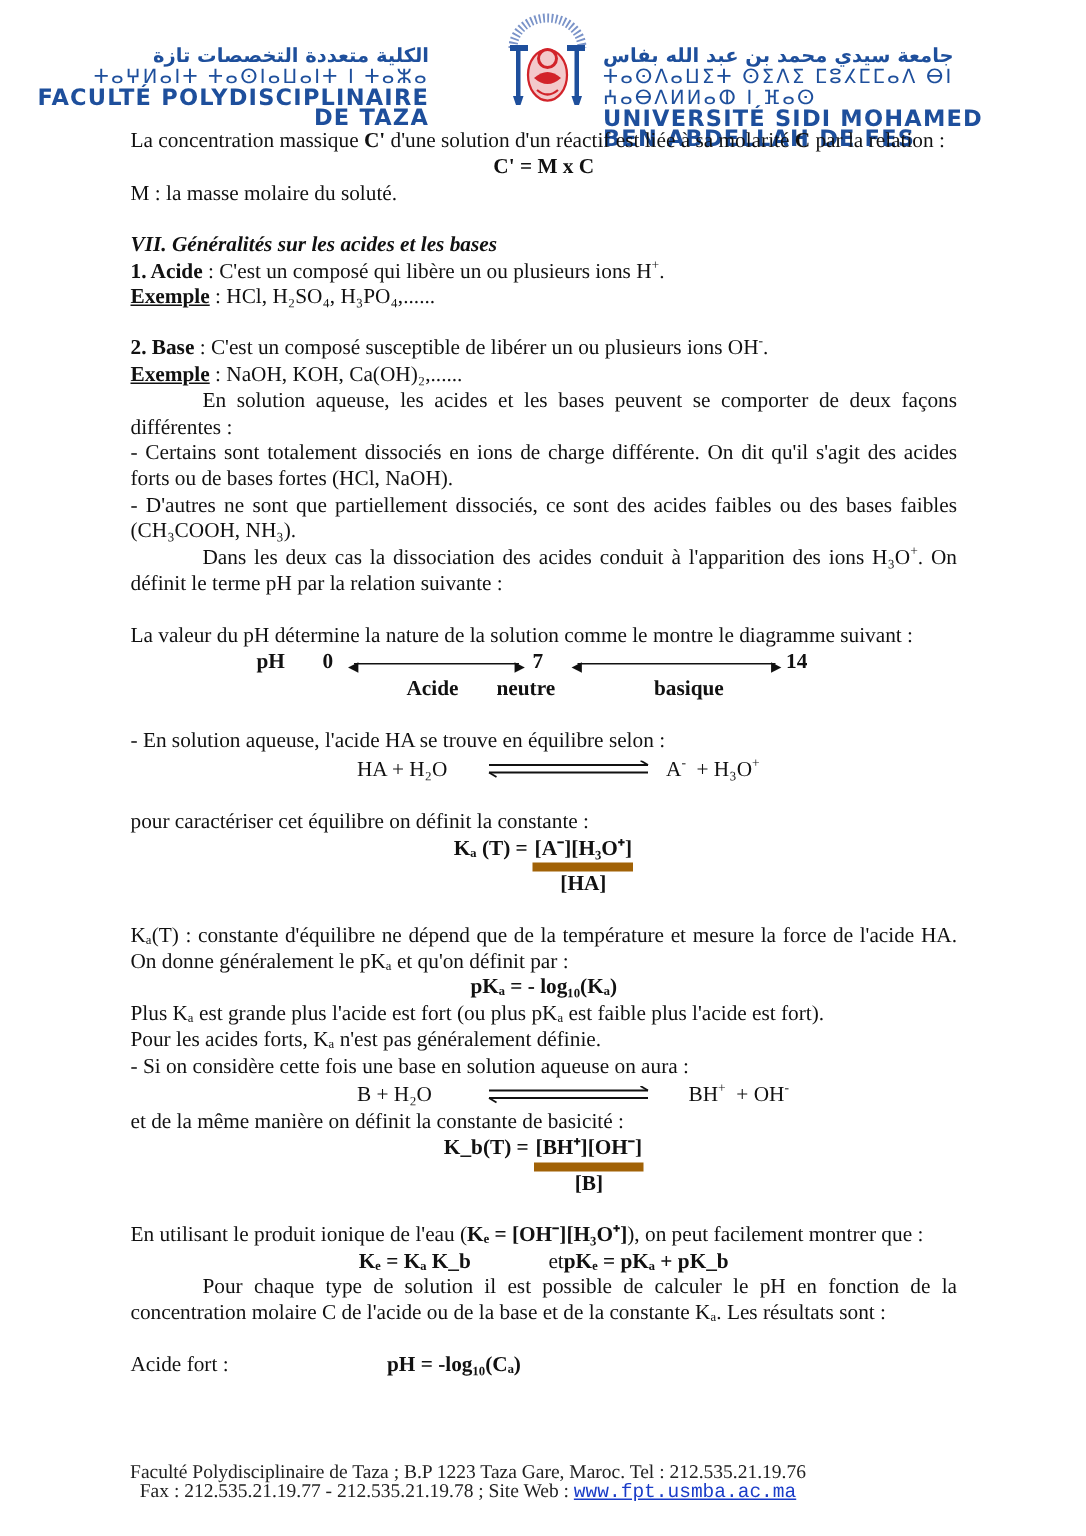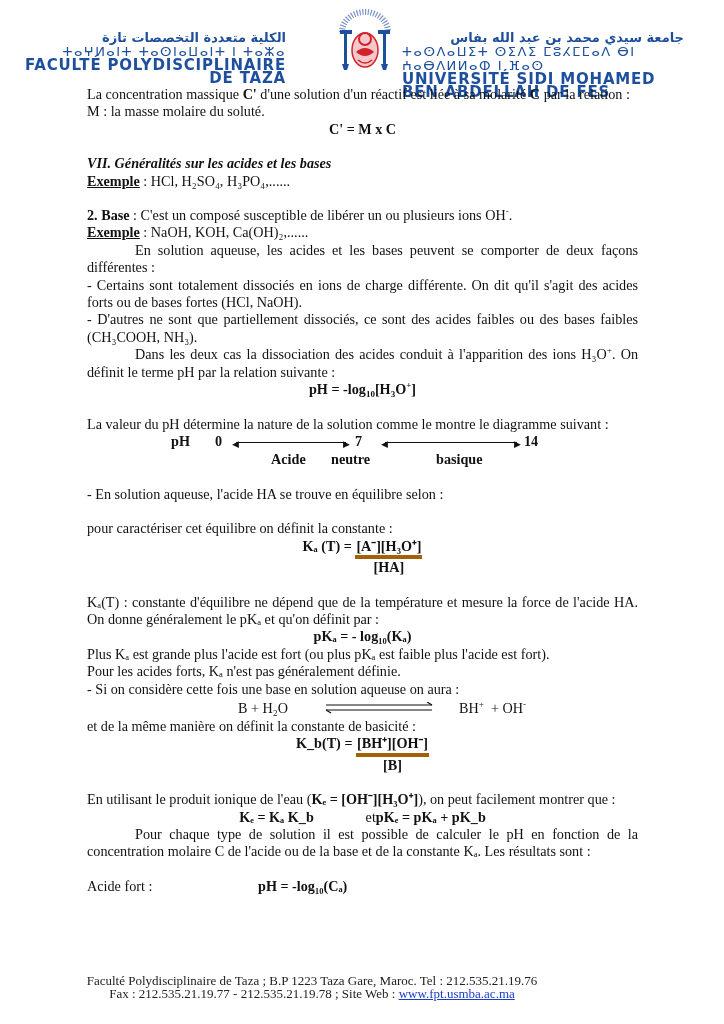--- a/index.html
+++ b/index.html
@@ -23,25 +23,25 @@
   .gap { height:17px; }
   sub { font-size:9px; vertical-align:-3px; line-height:0; }
   sup { font-size:9px; vertical-align:6px; line-height:0; }
 
   .ph-row { position:relative; height:18px; font-weight:bold; }
   .ph-row span { position:absolute; top:0; }
   .arrow-line { position:absolute; top:9px; height:1px; background:#111; }
   .eq-row { position:relative; height:20px; }
   .eq-row span { position:absolute; top:2px; }
   .frac { display:inline-block; vertical-align:top; text-align:center; }
-  .frac .num { border-bottom:4px solid #a16207; padding:0 1px; }
+  .frac .num { border-bottom:6px solid #a16207; padding:0 1px; }
 
   .footer { position:absolute; left:0; width:624px; top:974px; text-align:center;
             font-family:"Liberation Serif", serif; font-size:13px; line-height:13px; color:#222; }
-  .footer a { color:#1a3cc8; text-decoration:underline; }
+  .footer a { color:#1a3cc8; text-decoration:underline;font-family:Liberation Mono, monospace; }
 </style>
 </head>
 <body>
 
 <div class="hdr">
   <div class="hdr-left">
     <div class="ar">الكلية متعددة التخصصات تازة</div>
     <div class="tif">ⵜⴰⵖⵍⴰⵏⵜ ⵜⴰⵙⵏⴰⵡⴰⵏⵜ ⵏ ⵜⴰⵣⴰ</div>
     <div class="lat">FACULTÉ POLYDISCIPLINAIRE DE TAZA</div>
   </div>
@@ -52,45 +52,45 @@
     <rect x="8" y="26" width="3" height="30" fill="#1e4f9c"></rect>
     <rect x="47" y="26" width="3" height="30" fill="#1e4f9c"></rect>
     <path d="M6 56 L13 56 L11 62 L8 62 Z" fill="#1e4f9c"></path>
     <path d="M45 56 L52 56 L50 62 L47 62 Z" fill="#1e4f9c"></path>
     <ellipse cx="29" cy="42" rx="13" ry="17" fill="#f3c9cb" stroke="#d2232a" stroke-width="1.5"></ellipse>
     <circle cx="29" cy="31" r="6" fill="none" stroke="#d2232a" stroke-width="2"></circle>
     <path d="M20 44 Q29 36 38 44 Q29 52 20 44 Z" fill="#d2232a"></path>
     <path d="M22 52 Q29 58 36 52" fill="none" stroke="#d2232a" stroke-width="1.5"></path>
   </svg>
   <div class="hdr-right">
-    <div class="ar" style="direction:rtl;text-align:right;unicode-bidi:plaintext">جامعة سيدي محمد بن عبد الله بفاس</div>
+    <div class="ar" style="direction:rtl;text-align:left;unicode-bidi:plaintext">جامعة سيدي محمد بن عبد الله بفاس</div>
     <div class="tif">ⵜⴰⵙⴷⴰⵡⵉⵜ ⵙⵉⴷⵉ ⵎⵓⵃⵎⵎⴰⴷ ⴱⵏ ⵄⴰⴱⴷⵍⵍⴰⵀ ⵏ ⴼⴰⵙ</div>
     <div class="lat">UNIVERSITÉ SIDI MOHAMED BEN ABDELLAH DE FES</div>
   </div>
 </div>
 
 <div class="content">
   <p class="p">
     <span>La concentration massique </span><b>C'</b><span> d'une solution d'un réactif est liée à sa molarité </span><b>C</b><span> par la relation :</span>
   </p>
+  <p class="p center b">C' = M x C</p>
   <p class="p">M : la masse molaire du soluté.</p>
-  <p class="p center b">C' = M x C</p>
   <div class="gap"></div>
 
   <p class="p b it">VII. Généralités sur les acides et les bases</p>
+  <p class="p"><b>1. Acide</b><span> : C'est un composé qui libère un ou plusieurs ions H</span><sup>+</sup><span>.</span></p>
   <p class="p"><b class="u">Exemple</b><span> :  HCl, H₂SO₄, H₃PO₄,......</span></p>
   <div class="gap"></div>
 
   <p class="p"><b>2. Base</b><span> : C'est un composé susceptible de libérer un ou plusieurs ions OH</span><sup>-</sup><span>.</span></p>
   <p class="p"><b class="u">Exemple</b><span> : NaOH, KOH, Ca(OH)₂,......</span></p>
   <p class="p indent">En solution aqueuse, les acides et les bases peuvent se comporter de deux façons différentes :</p>
   <p class="p">- Certains sont totalement dissociés en ions de charge différente. On dit qu'il s'agit des acides forts ou de bases fortes (HCl, NaOH).</p>
   <p class="p">- D'autres ne sont que partiellement dissociés, ce sont des acides faibles ou des bases faibles (CH₃COOH, NH₃).</p>
   <p class="p indent"><span>Dans les deux cas la dissociation des acides conduit à l'apparition des ions H₃O</span><sup>+</sup><span>. On définit le terme pH par la relation suivante :</span></p>
-  <p class="p center b"><span>pH = -log</span><sub>10</sub><span>[H</span><sub>3</sub><span>O</span><sup>+</sup><span>]</span></p>
   <div class="gap"></div>
 
   <p class="p">La valeur du pH détermine la nature de la solution comme le montre le diagramme suivant :</p>
   <div class="ph-row">
     <span style="left:84px">pH</span>
     <span style="left:128px">0</span>
     <div class="arrow-line" style="left:149px;width:110px">
       <span style="position:absolute;left:-4px;top:-6px;font-size:9px;font-weight:normal">◀</span>
       <span style="position:absolute;right:-4px;top:-6px;font-size:9px;font-weight:normal">▶</span>
     </div>
@@ -102,20 +102,30 @@
     <span style="left:437px">14</span>
   </div>
   <div class="ph-row">
     <span style="left:184px">Acide</span>
     <span style="left:244px">neutre</span>
     <span style="left:349px">basique</span>
   </div>
   <div class="gap"></div>
 
   <p class="p">- En solution aqueuse, l'acide HA se trouve en équilibre selon :</p>
+  <div class="eq-row">
+    <span style="left:151px">HA + H₂O</span>
+    <svg style="position:absolute;left:237px;top:4px" width="110" height="12">
+      <line x1="2" y1="3" x2="108" y2="3" stroke="#111" stroke-width="1.2"></line>
+      <path d="M103 0 L108 3" stroke="#111" stroke-width="1.2" fill="none"></path>
+      <line x1="2" y1="8" x2="108" y2="8" stroke="#111" stroke-width="1.2"></line>
+      <path d="M2 8 L7 11" stroke="#111" stroke-width="1.2" fill="none"></path>
+    </svg>
+    <span style="left:357px"><span style="position:static">A</span><sup>-</sup><span style="position:static;white-space:pre">  + H₃O</span><sup>+</sup></span>
+  </div>
   <div class="gap"></div>
 
   <p class="p">pour caractériser cet équilibre on définit la constante :</p>
   <div class="p center b">
     <span>Kₐ (T) = </span>
     <span class="frac"><div class="num">[A⁻][H₃O⁺]</div><div>[HA]</div></span>
   </div>
   <div class="gap"></div>
 
   <p class="p">Kₐ(T) : constante d'équilibre ne dépend que de la température et mesure la force de l'acide HA. On donne généralement le pKₐ et qu'on définit par :</p>

